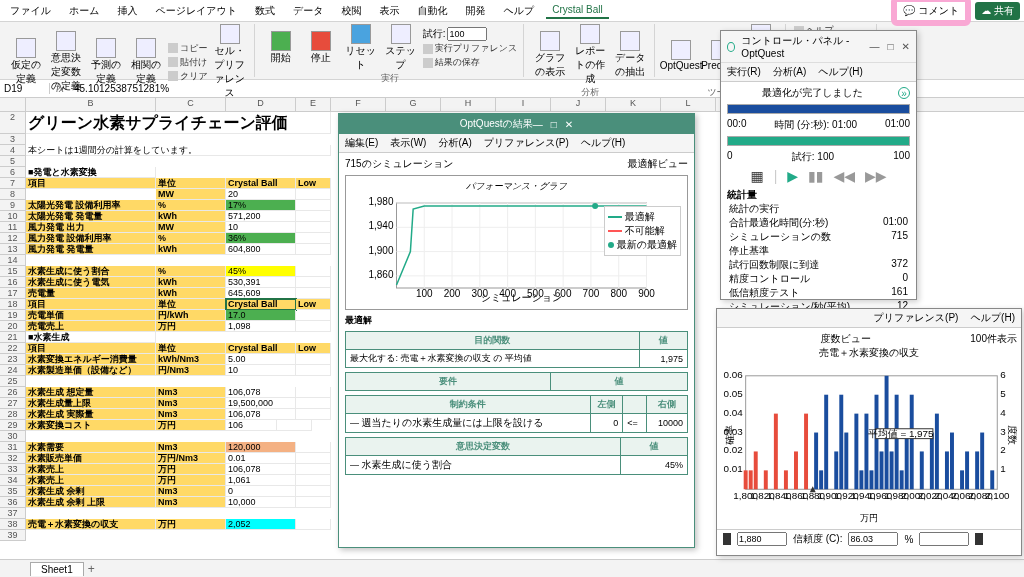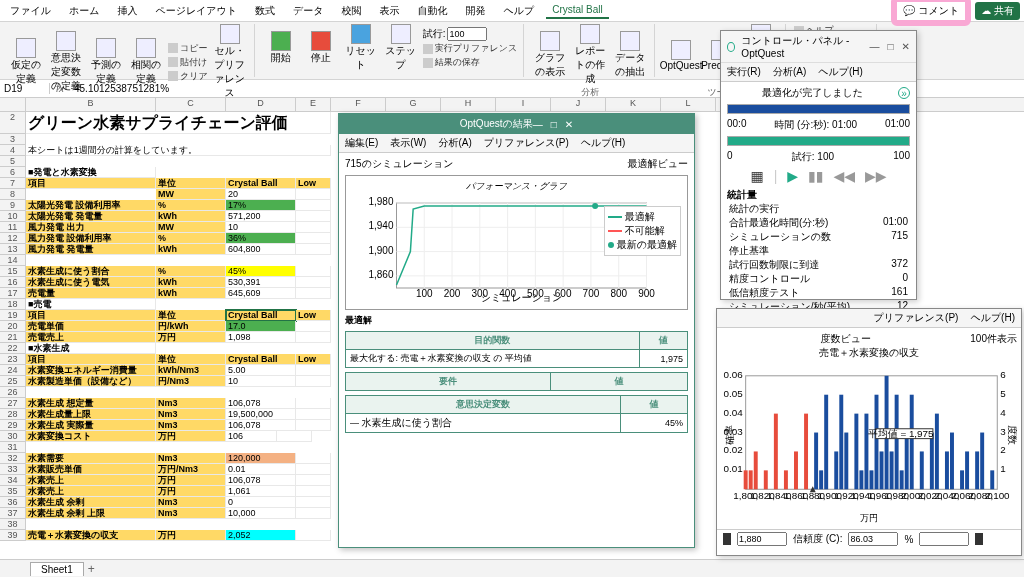--- a/index.html
+++ b/index.html
@@ -172,20 +172,21 @@
         </div>
       <div style="display:flex;flex-direction:column;gap:1px">
         <div style="display:flex;gap:2px;align-items:center">
           <span>試行:</span>
           <input style="width: 40px; font-size: 9px;" value="100">
         </div>
         <span class="small-link">実行プリファレンス</span>
         <span class="small-link">結果の保存</span>
       </div>
     </div>
+    <div class="ribbon-group-label">実行</div>
   </div>
   <div class="ribbon-group">
     <div class="rg-row">
       <div class="big-btn">
           <div class="icn"></div>
           <span>グラフの表示</span>
         </div>
       <div class="big-btn">
           <div class="icn"></div>
           <span>レポートの作成</span>
@@ -353,23 +354,20 @@
           <div class="cell hdr" style="width: 130px;">水素生成に使う電気</div>
           <div class="cell hdr" style="width: 70px;">kWh</div>
           <div class="cell " style="width: 70px;">530,391</div>
           <div class="cell " style="width: 35px;"></div>
         </div>
         <div class="row" style="height: 11px;">
           <div class="cell hdr" style="width: 130px;">売電量</div>
           <div class="cell hdr" style="width: 70px;">kWh</div>
           <div class="cell " style="width: 70px;">645,609</div>
           <div class="cell " style="width: 35px;"></div>
-        </div>
-        <div class="row" style="height: 11px;">
-          <div class="cell sect" style="width: 130px;">■売電</div>
         </div>
         <div class="row" style="height: 11px;">
           <div class="cell hdr" style="width: 130px;">項目</div>
           <div class="cell hdr" style="width: 70px;">単位</div>
           <div class="cell hdr selected" style="width: 70px;">Crystal Ball</div>
           <div class="cell hdr" style="width: 35px;">Low</div>
         </div>
         <div class="row" style="height: 11px;">
           <div class="cell hdr" style="width: 130px;">売電単価</div>
           <div class="cell hdr" style="width: 70px;">円/kWh</div>
@@ -562,20 +560,36 @@
             <td class="lbl">最大化する: 売電＋水素変換の収支 の 平均値</td>
             <td class="val">1,975</td>
           </tr>
     </tbody>
       </table>
     <table class="tbl">
       <tbody>
           <tr>
             <th>要件</th>
             <th>値</th>
+          </tr>
+    </tbody>
+      </table>
+    <table class="tbl">
+      <tbody>
+          <tr>
+            <th>制約条件</th>
+            <th>左側</th>
+            <th></th>
+            <th>右側</th>
+          </tr>
+      <tr>
+            <td class="lbl">— <span>週当たりの水素生成量には上限を設ける</span></td>
+            <td class="val">0</td>
+            <td>&lt;=</td>
+            <td class="val">10000</td>
           </tr>
     </tbody>
       </table>
     <table class="tbl">
       <tbody>
           <tr>
             <th>意思決定変数</th>
             <th>値</th>
           </tr>
       <tr>

